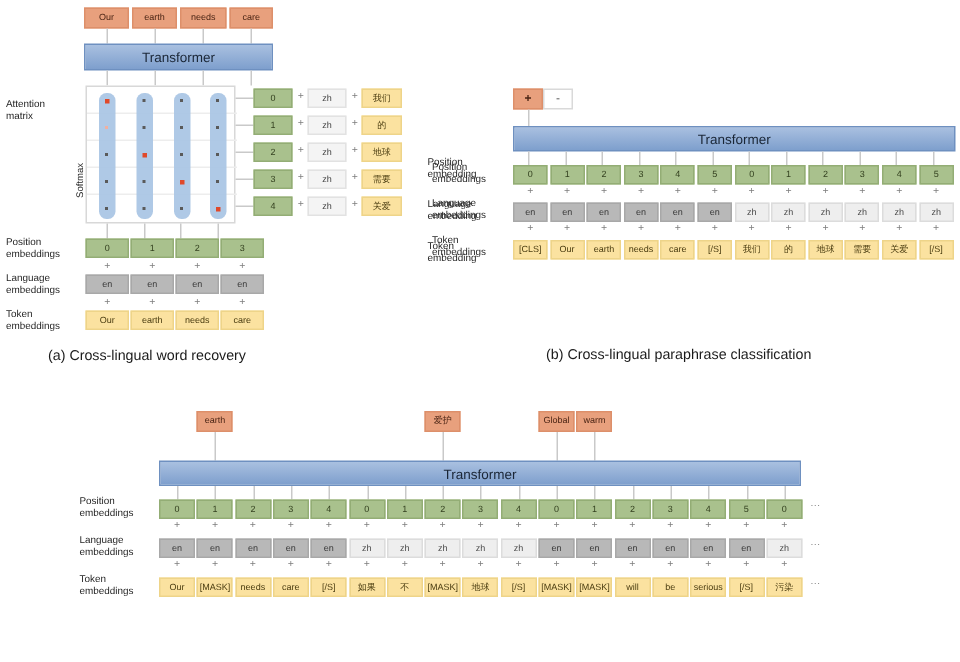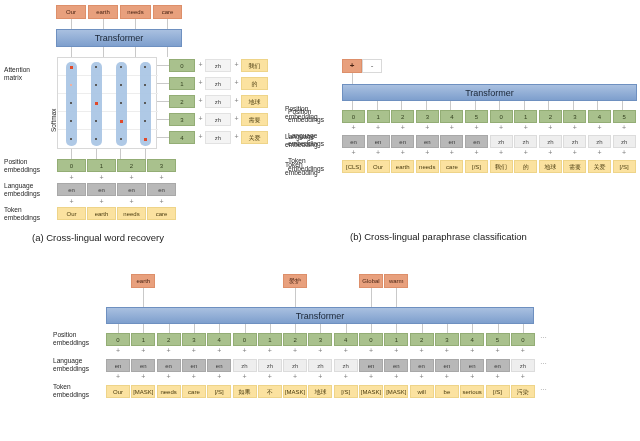--- a/index.html
+++ b/index.html
@@ -304,21 +304,21 @@
       <div class="cell lang-zh" style="position: absolute; left: 268px; top: 135px; width: 23px;">zh</div>
       <div class="plus" style="position: absolute; left: 268px; top: 149px; width: 23px;">+</div>
       <div class="cell tok" style="position: absolute; left: 268px; top: 160px; width: 23px;">关爱</div>
       <div class="cell pos" style="position: absolute; left: 292.6px; top: 110px; width: 23px;">5</div>
       <div class="plus" style="position: absolute; left: 292.6px; top: 124px; width: 23px;">+</div>
       <div class="cell lang-zh" style="position: absolute; left: 292.6px; top: 135px; width: 23px;">zh</div>
       <div class="plus" style="position: absolute; left: 292.6px; top: 149px; width: 23px;">+</div>
       <div class="cell tok" style="position: absolute; left: 292.6px; top: 160px; width: 23px;">[/S]</div>
     </div>
 
-  <div class="caption" style="left:30px;top:231px;">(b) Cross-lingual paraphrase classification</div>
+  <div class="caption" style="left:44px;top:231px;">(b) Cross-lingual paraphrase classification</div>
 </div>
 
 <div class="fig" id="panel-c" style="left:0;top:252px;width:640px;height:189px;">
 
   <div id="panel-c-preds">
       <div class="cell out" style="position: absolute; left: 131.3px; top: 22px; width: 24px; height: 14px;">earth</div>
       <div class="stem" style="left: 143.3px; top: 36px; height: 19px;"></div>
       <div class="cell out" style="position: absolute; left: 283.1px; top: 22px; width: 24px; height: 14px;">爱护</div>
       <div class="stem" style="left: 295.1px; top: 36px; height: 19px;"></div>
       <div class="cell out" style="position: absolute; left: 359px; top: 22px; width: 24px; height: 14px;">Global</div>

